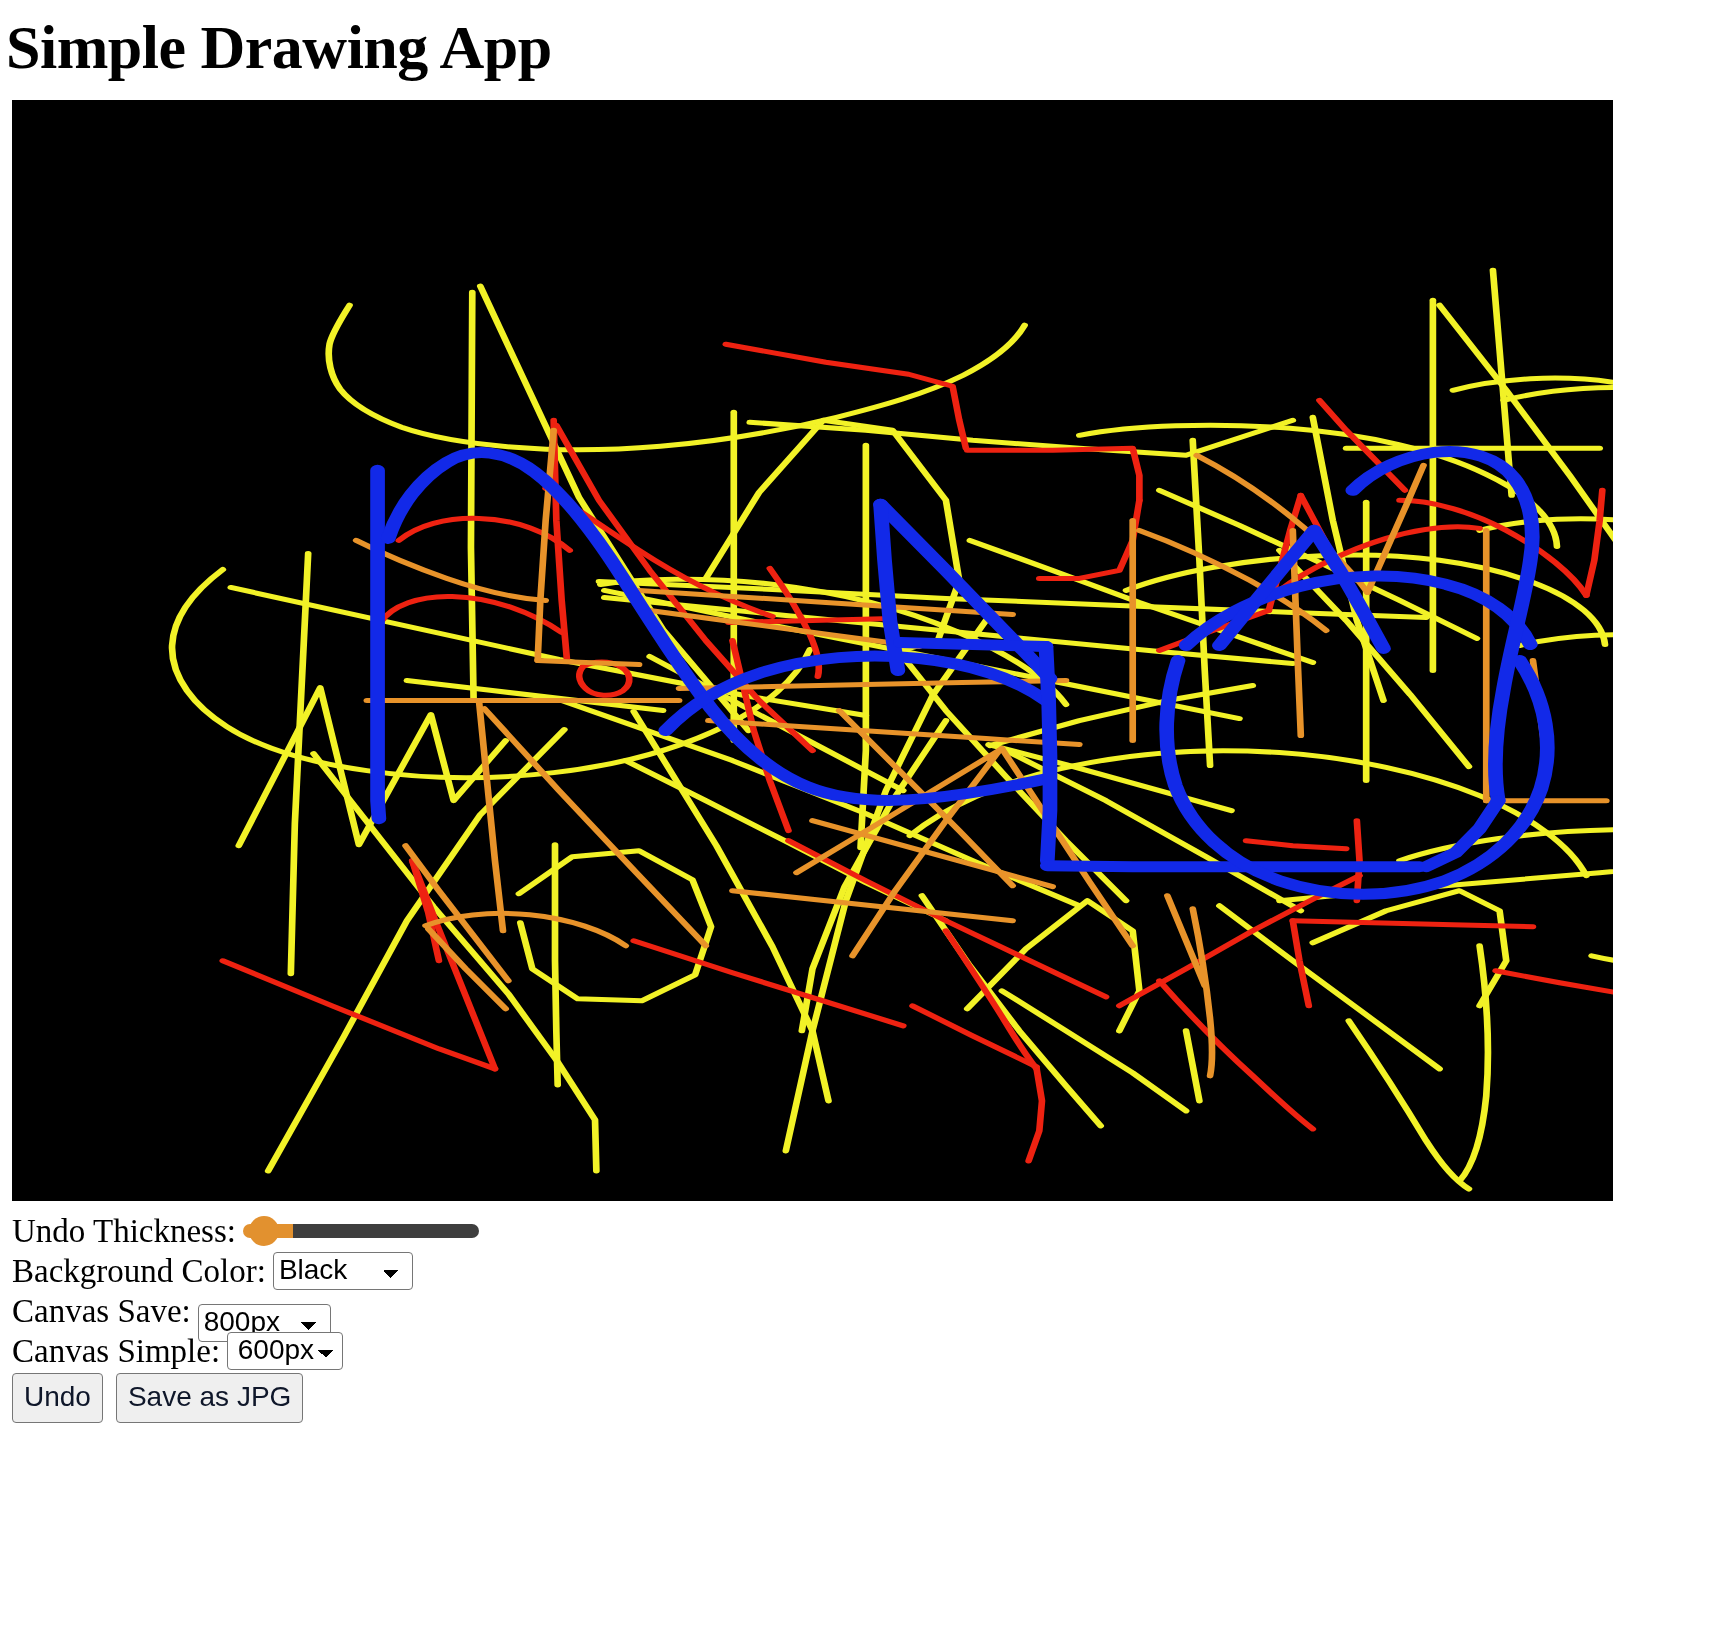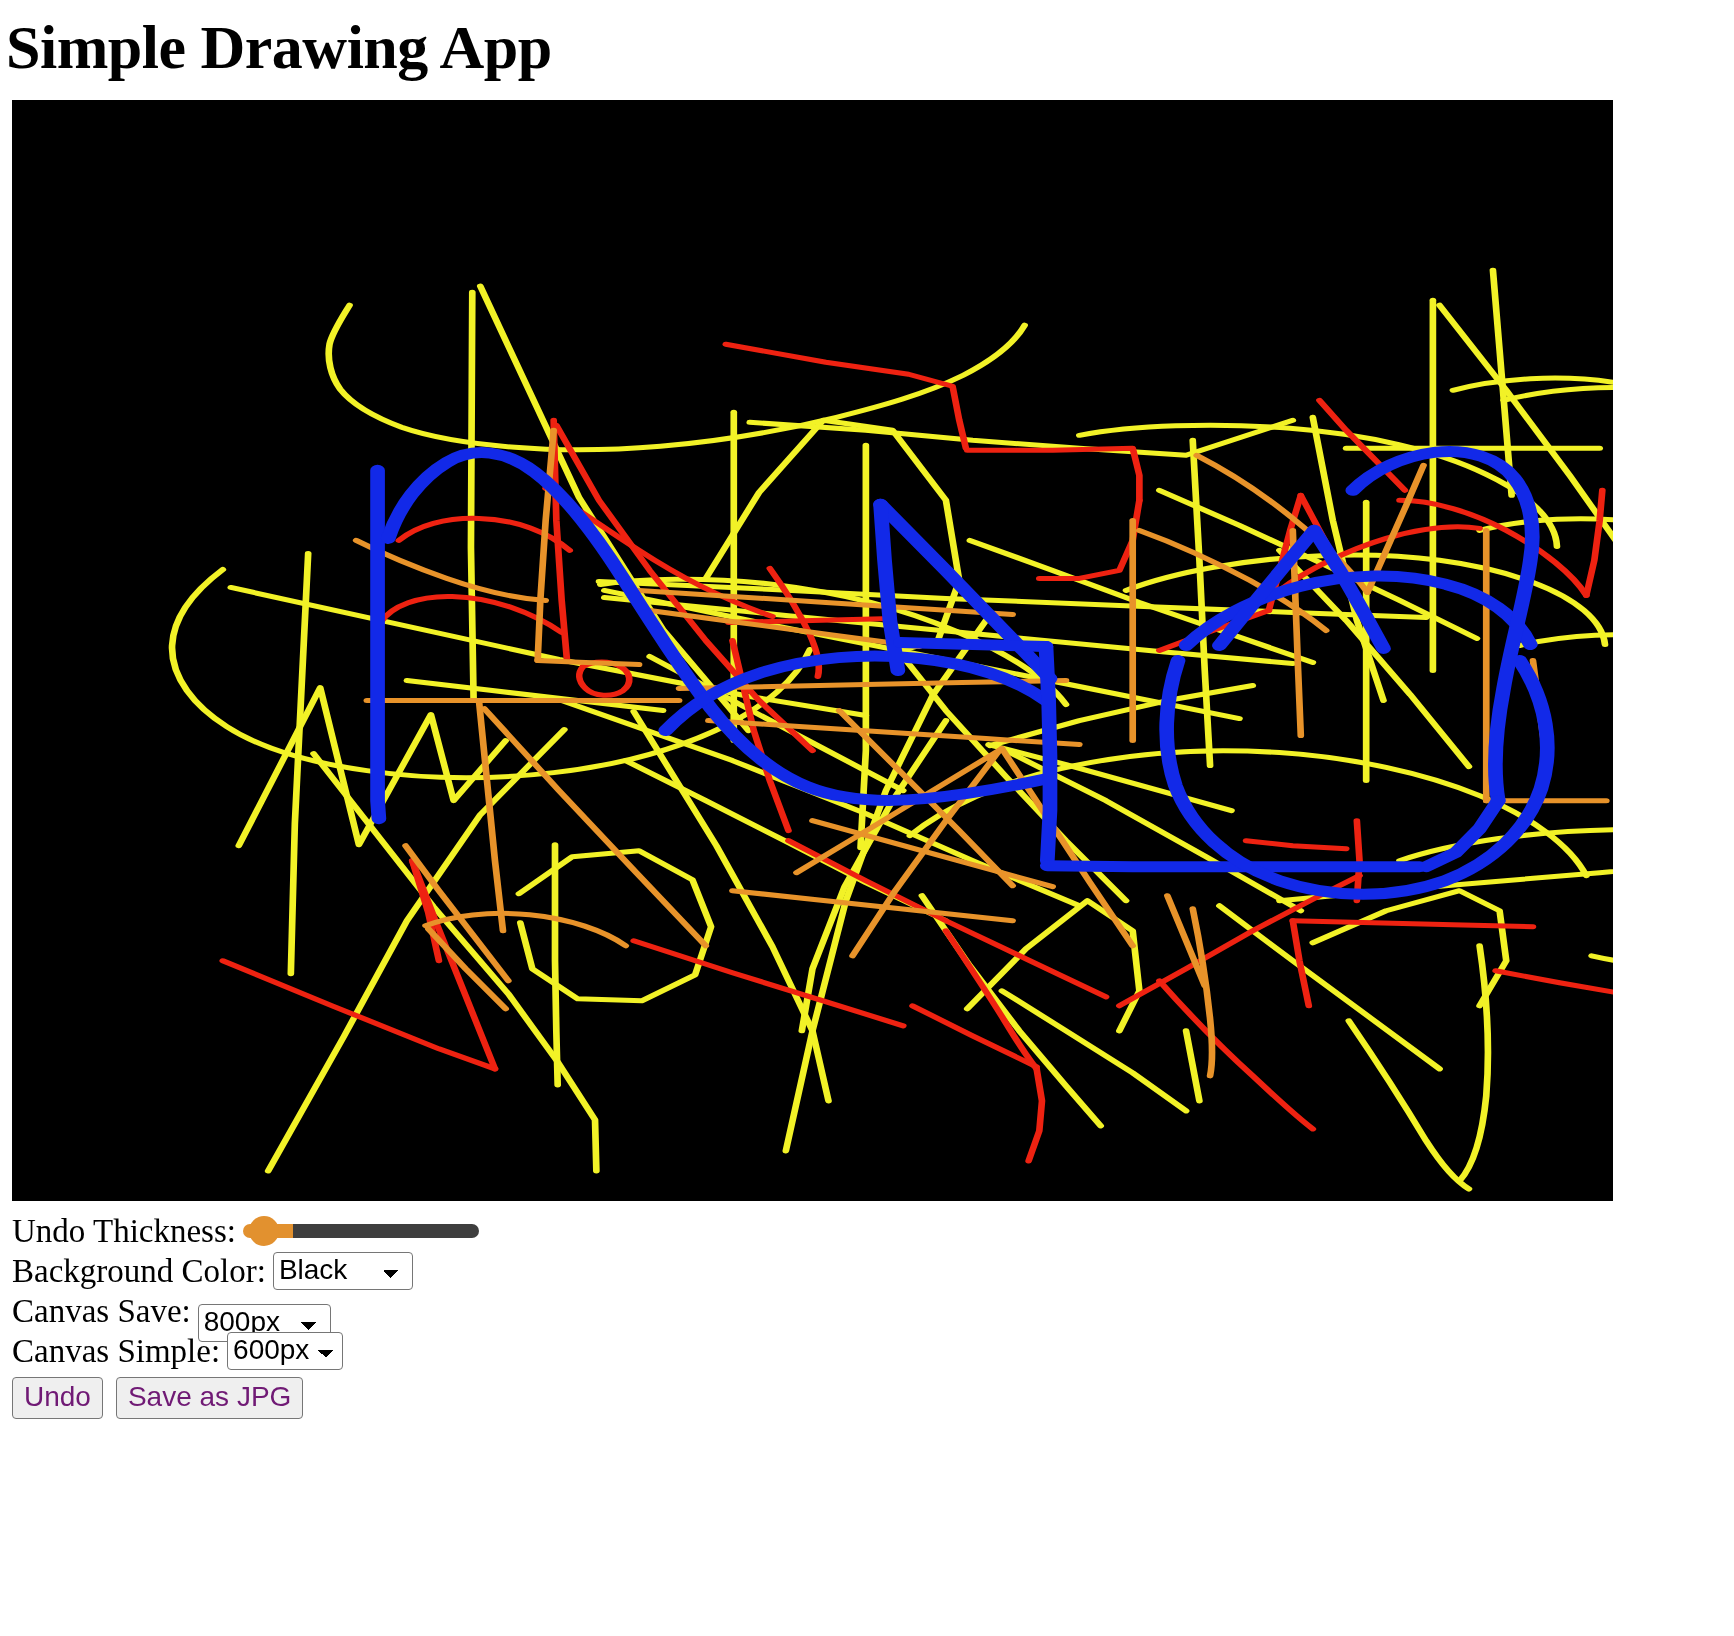--- a/index.html
+++ b/index.html
@@ -81,21 +81,21 @@
       linear-gradient(135deg, #000 50%, transparent 50%);
     background-position:
       calc(100% - 21px) 17px,
       calc(100% - 13px) 17px;
     background-size: 8px 8px, 8px 8px;
     background-repeat: no-repeat;
   }
   select#line-color-select { width: 133px; padding-right: 34px; }
   select#bg-color-select    { width: 140px; padding-right: 18px; }
   select#canvas-width-select  { width: 133px; padding-right: 48px; margin-top: 24px; }
-  select#canvas-height-select { width: 116px; padding-right: 28px; }
+  select#canvas-height-select { width: 116px; padding-right: 28px; text-align: right; }
   select#canvas-height-select {
     background-position:
       calc(100% - 16px) 17px,
       calc(100% - 8px) 17px;
   }
 
   
   .slider-holder {
     display: flex;
     align-items: center;
@@ -153,24 +153,24 @@
     padding-top: 4px;
   }
   button.ui-button {
     font-family: "Liberation Sans", "DejaVu Sans", sans-serif;
     font-size: 28px;
     line-height: 1.1;
     padding: 3px 11px 5px 11px;
     border: 1px solid #767676;
     border-radius: 4px;
     background: #efefef;
-    color: #701a75;
+    color: #0f172a;
     cursor: pointer;
     box-sizing: border-box;
-    height: 42px;
+    height: 50px;
   }
 </style>
 </head>
 <body>
 
 <h1 id="page-title">Simple Drawing App</h1>
 
 <div id="canvas-wrap">
   <div id="drawing-canvas">
     <svg id="stroke-svg" viewBox="0 0 1200 1100" preserveAspectRatio="none">

